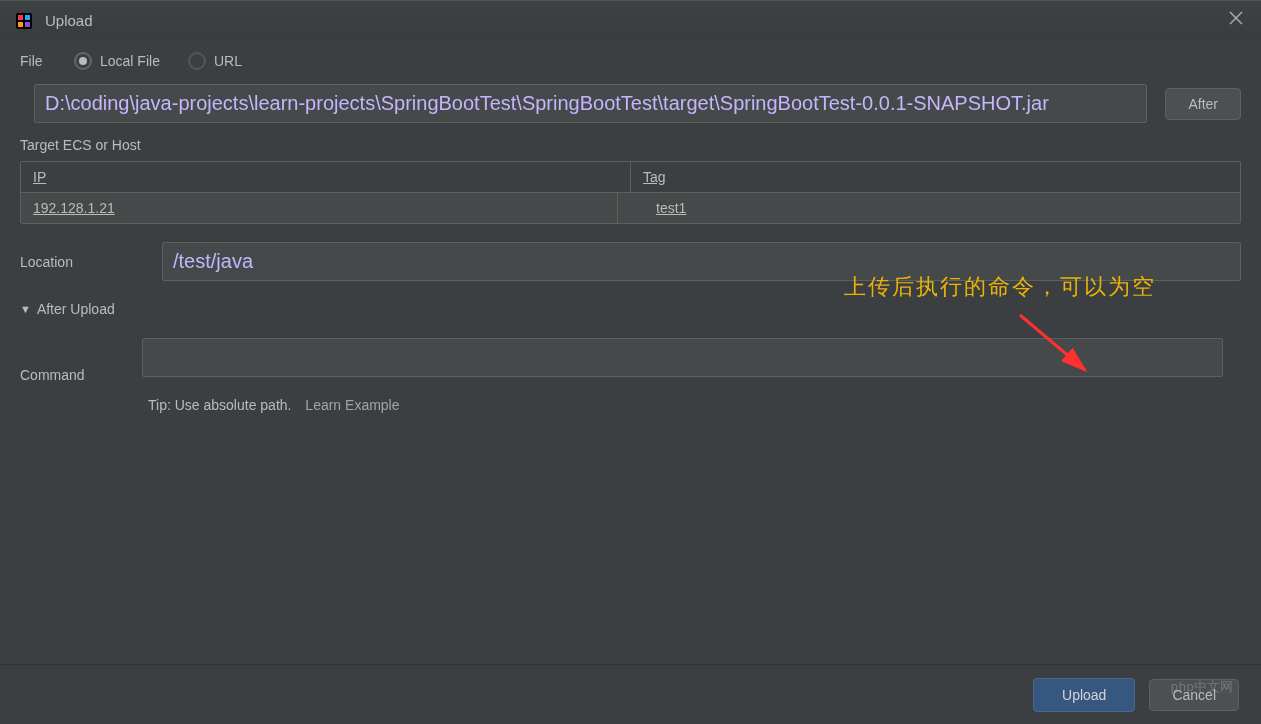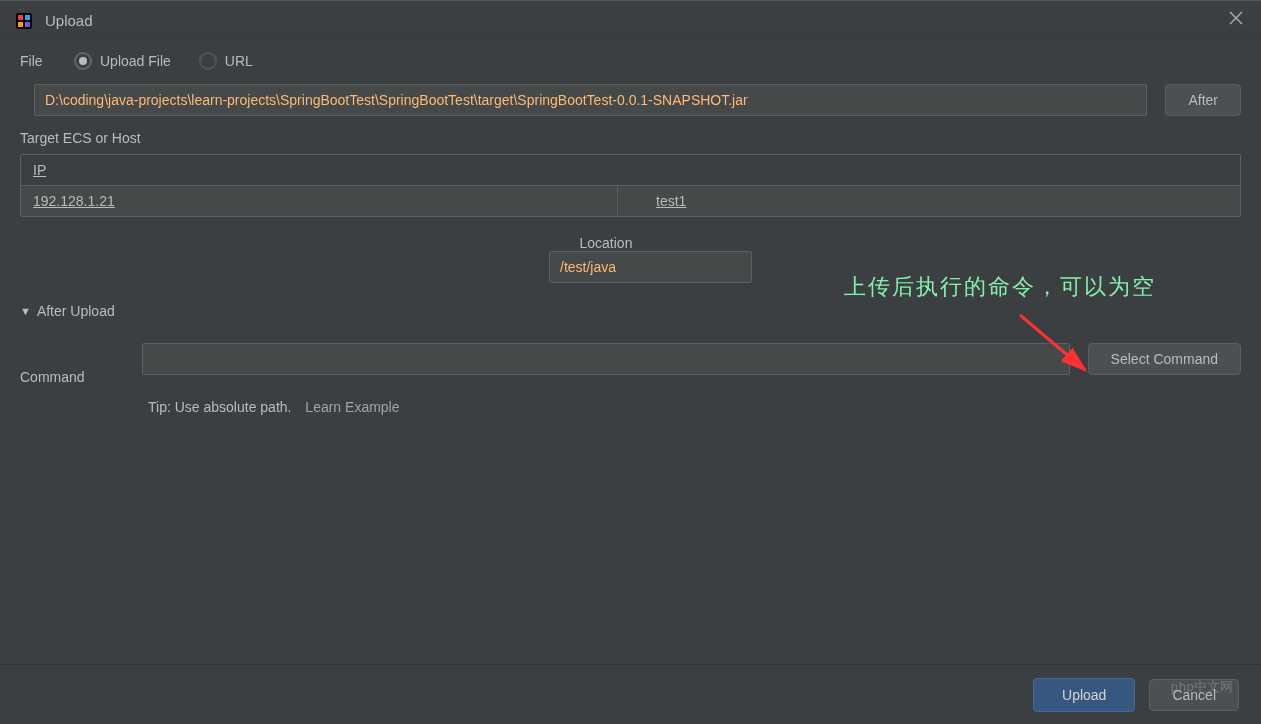--- a/index.html
+++ b/index.html
@@ -39,23 +39,23 @@
     display: inline-flex; align-items: center; justify-content: center;
     margin-right: 8px; cursor: pointer;
   }
   .radio.selected::after {
     content: ""; width: 8px; height: 8px; background: #bbbbbb; border-radius: 50%;
   }
   .radio-group span.lbl { margin-right: 28px; }
   .textfield {
     background: #45494a;
     border: 1px solid #5e6060;
-    color: #fdba74;
+    color: #c4b5fd;
     padding: 7px 10px;
-    font-size: 14px;
+    font-size: 20px;
     border-radius: 2px;
   }
   .file-input { flex: 1; margin-right: 18px; }
   .btn {
     background: #4c5052;
     border: 1px solid #5e6060;
     color: #bbbbbb;
     padding: 7px 22px;
     border-radius: 4px;
     cursor: pointer;
@@ -74,41 +74,41 @@
     overflow: hidden;
     margin-bottom: 18px;
   }
   .table-row { display: flex; }
   .table-header { background: #3c3f41; }
   .table-body-row { background: #45494a; border-top: 1px solid #5e6060; gap: 26px; }
   .table-cell {
     flex: 1; padding: 7px 12px; border-right: 1px solid #5e6060; text-decoration: underline;
   }
   .table-cell:last-child { border-right: none; }
-  .location-row { display: flex; align-items: center; margin-bottom: 20px; flex-direction: column; }
+  .location-row { display: flex; align-items: center; margin-bottom: 20px; }
   .location-row .label { min-width: 88px; }
   .location-input { flex: 1; background: #45494a; border: 1px solid #5e6060; padding: 7px 10px; margin-left: 40px; }
   .expander {
     display: flex; align-items: center; cursor: pointer; margin-bottom: 14px;
   }
   .expander .tri { margin-right: 6px; font-size: 11px; }
   .cmd-row { display: flex; align-items: center; margin-bottom: 14px; }
   .cmd-row .label { min-width: 108px; margin-top: 36px; }
   .cmd-input { flex: 1; margin-right: 18px; }
   .tip-row { margin-left: 128px; }
   .tip-row .link { color: #a3a3a3; margin-left: 10px; cursor: pointer; }
   .footer {
     position: absolute; bottom: 0; left: 0; right: 0;
     height: 60px; display: flex; align-items: center; justify-content: flex-end;
     padding-right: 22px; gap: 14px;
     border-top: 1px solid #323232;
   }
   .annotation {
     position: absolute;
-    color: #86efac;
+    color: #eab308;
     font-size: 22px;
     font-weight: 500;
     top: 272px;
     left: 844px;
     pointer-events: none;
     letter-spacing: 2px;
   }
   .arrow {
     position: absolute;
     top: 310px; left: 990px;
@@ -146,56 +146,56 @@
         <line x1="13" y1="1" x2="1" y2="13" stroke="#aaa" stroke-width="1.5"></line>
       </svg>
   </span>
 </div>
 
 <div class="content">
 
   <div class="row radio-group">
     <span class="label">File</span>
     <span class="radio selected"></span>
-    <span class="lbl">Upload File</span>
+    <span class="lbl">Local File</span>
     <span class="radio unselected"></span>
     <span class="lbl">URL</span>
   </div>
 
   <div class="row" style="margin-left: 14px;">
     <input type="text" class="textfield file-input" value="D:\coding\java-projects\learn-projects\SpringBootTest\SpringBootTest\target\SpringBootTest-0.0.1-SNAPSHOT.jar" style="">
     <button class="btn">After</button>
   </div>
 
   <span class="section-label">Target ECS or Host</span>
 
   <div class="table">
     <div class="table-row table-header">
       <div class="table-cell">IP</div>
+      <div class="table-cell">Tag</div>
     </div>
     <div class="table-row table-body-row">
       <div class="table-cell">192.128.1.21</div>
       <div class="table-cell">test1</div>
     </div>
   </div>
 
   <div class="location-row">
     <span class="label">Location</span>
     <input type="text" class="textfield location-input" value="/test/java" style="">
   </div>
 
   <div class="expander">
     <span class="tri">▼</span>
     <span>After Upload</span>
   </div>
 
   <div class="cmd-row">
     <span class="label">Command</span>
     <input type="text" class="textfield cmd-input" value="" style="">
-    <button class="btn">Select Command</button>
   </div>
 
   <div class="tip-row">
     <span>Tip: Use absolute path.</span>
     <span class="link">Learn Example</span>
   </div>
 
 </div>
 
 <div class="annotation">上传后执行的命令，可以为空</div>

